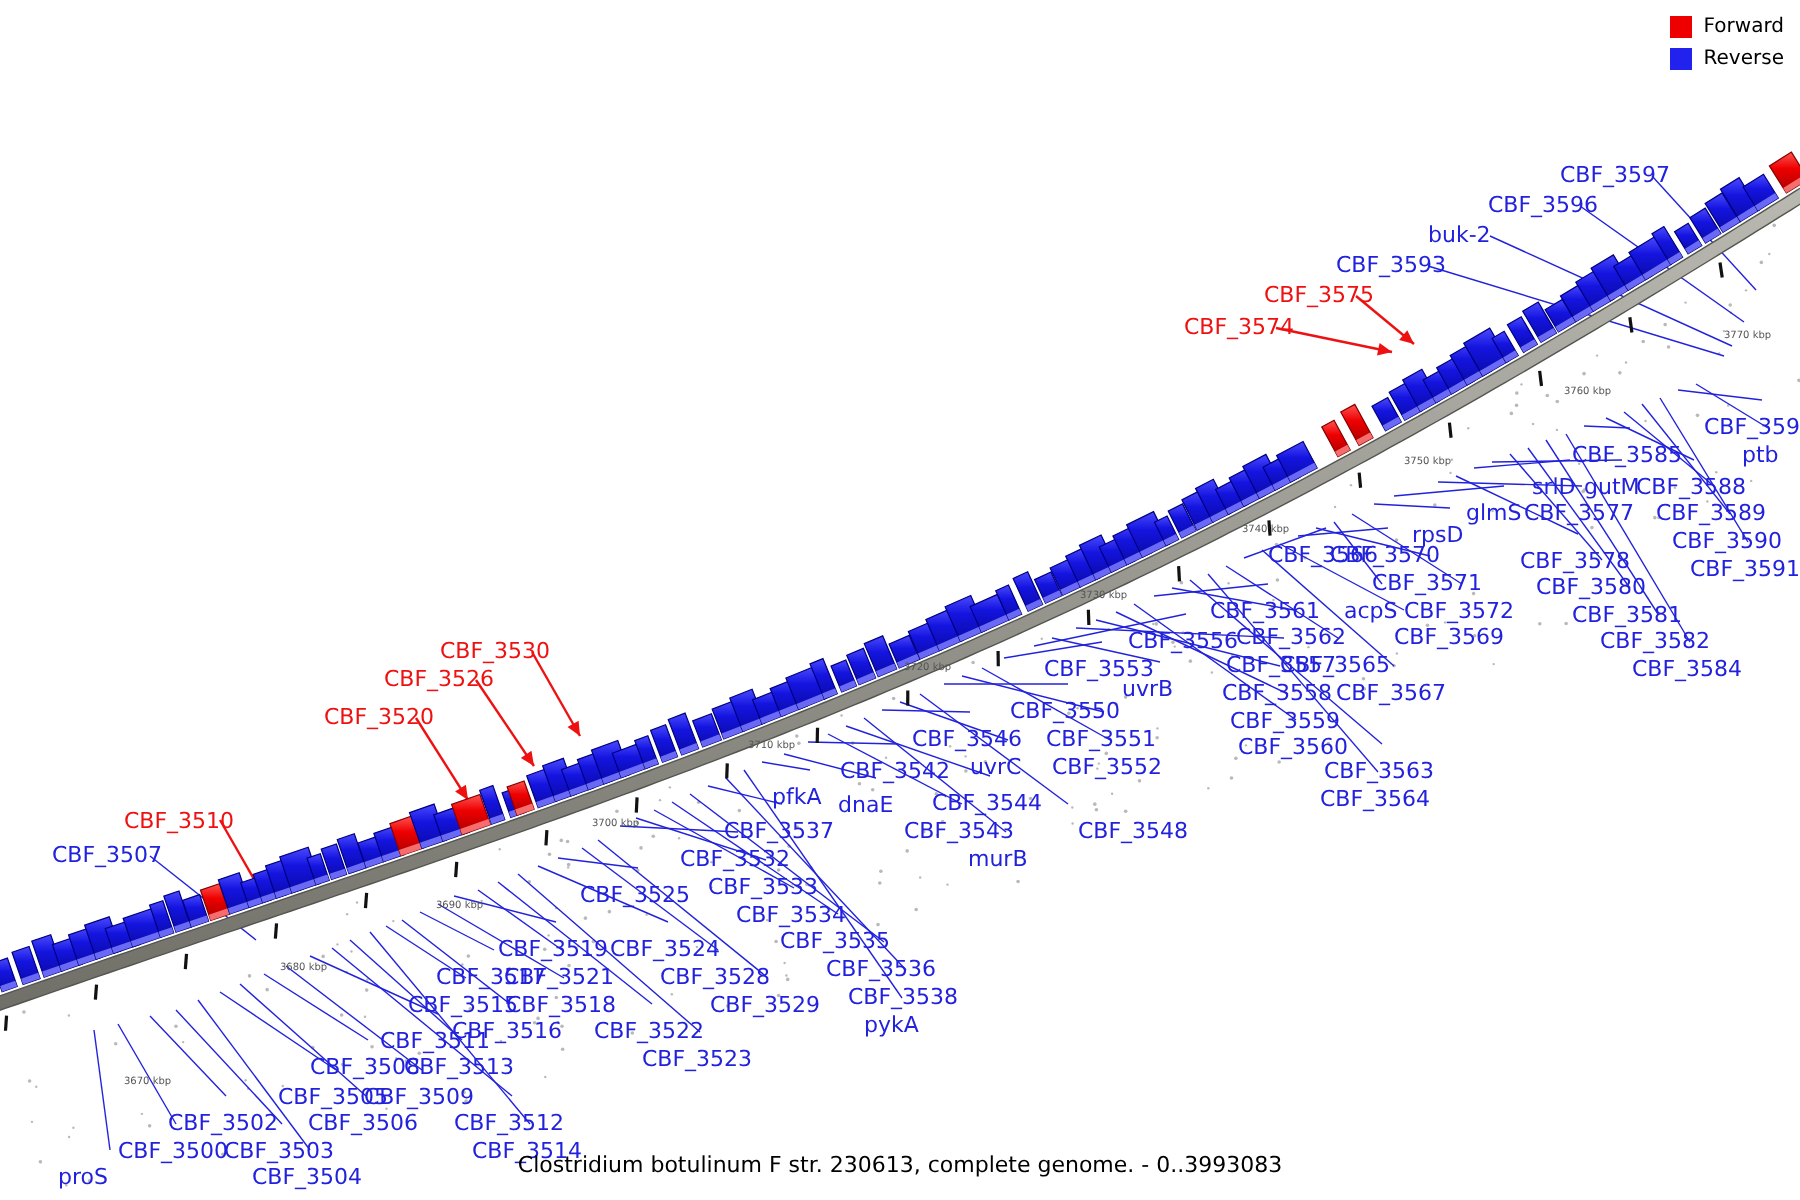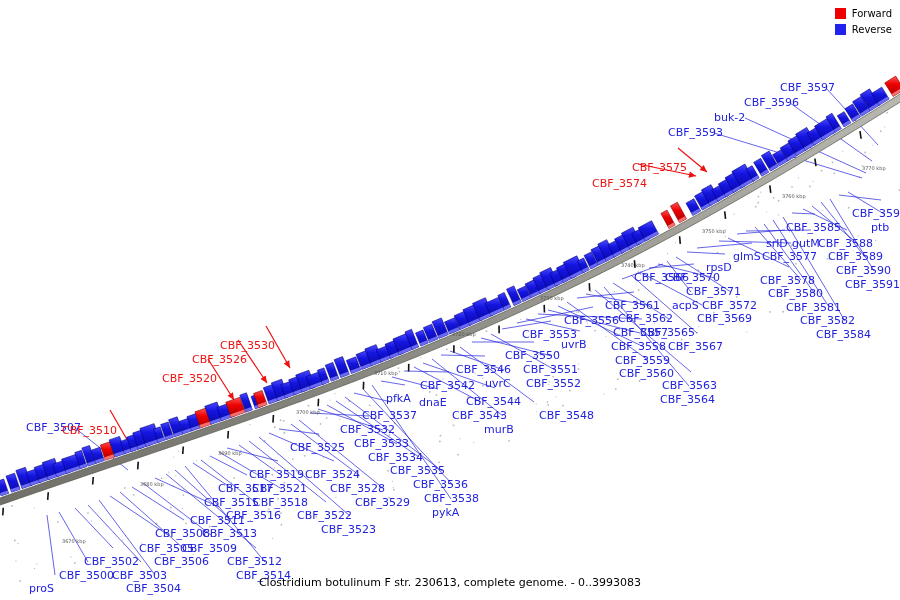--- a/index.html
+++ b/index.html
@@ -3,21 +3,21 @@
 <meta charset="utf-8">
 <style>
   html,body{margin:0;padding:0;background:#ffffff;}
   body{width:900px;height:600px;position:relative;overflow:hidden;
        font-family:"DejaVu Sans","Liberation Sans",sans-serif;}
   #stage{position:absolute;left:0;top:0;width:900px;height:600px;background:#fff;}
   svg#map{position:absolute;left:0;top:0;width:900px;height:600px;}
   .lbl{position:absolute;white-space:nowrap;font-size:11px;line-height:11px;
        letter-spacing:0px;}
   .lbl.rev{color:#2222dd;}
-  .lbl.fwd{color:#ee1111;margin-top:20px;}
+  .lbl.fwd{color:#ee1111;}
   .tick-lbl{position:absolute;white-space:nowrap;font-size:5px;color:#555;}
   #legend{position:absolute;right:8px;top:6px;}
   .leg-row{display:flex;align-items:center;height:14px;margin-bottom:2px;}
   .leg-sw{width:11px;height:11px;margin-right:6px;display:inline-block;}
   .leg-txt{font-size:10px;color:#000;}
   #caption{position:absolute;left:0;top:576px;width:900px;text-align:center;
            font-size:11px;color:#000;}
 </style>
 </head>
 <body>

